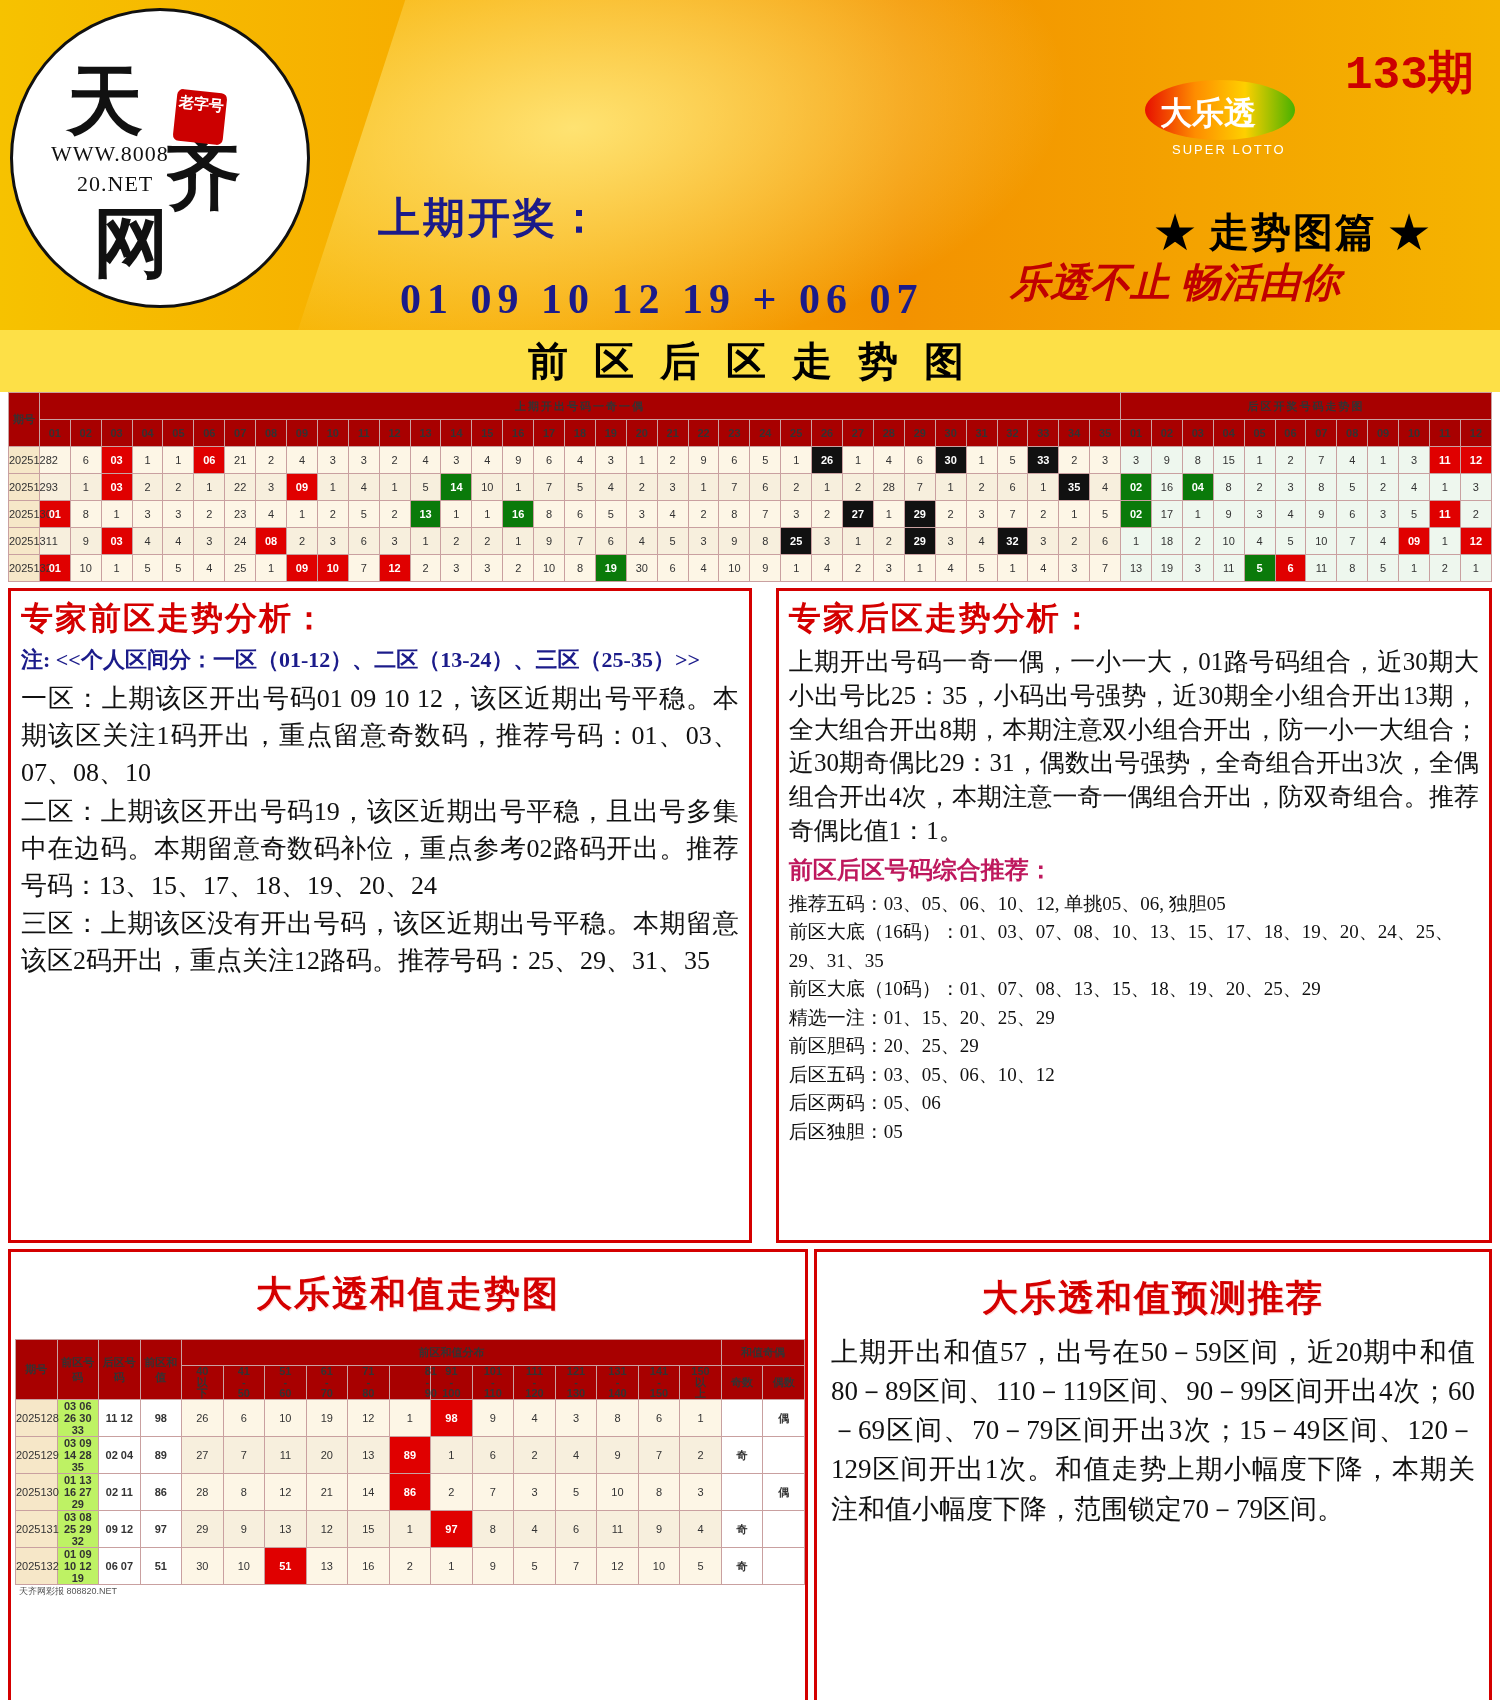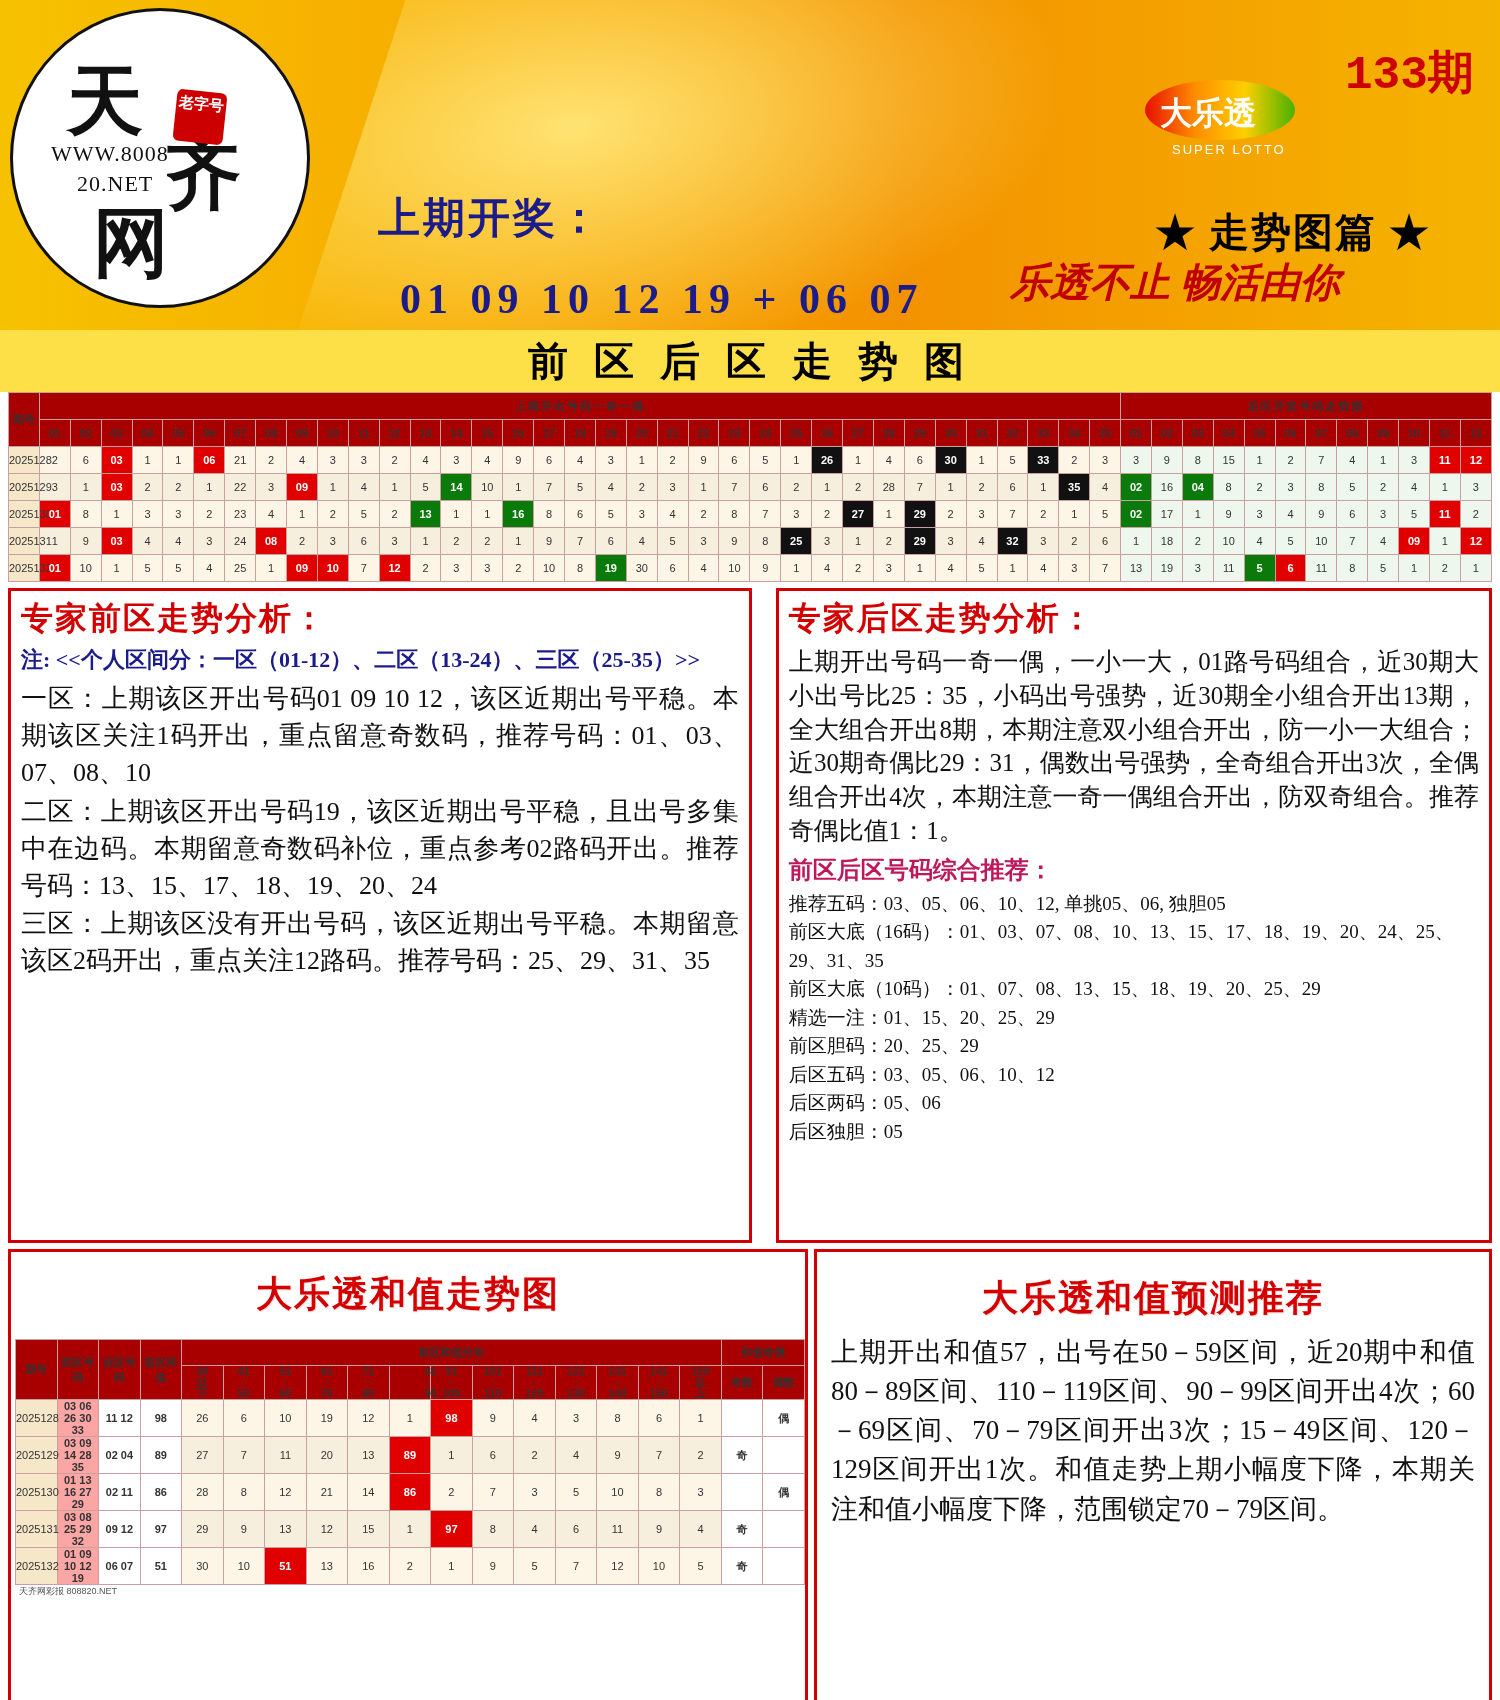--- a/index.html
+++ b/index.html
@@ -141,21 +141,21 @@
     text-shadow: 1px 1px 0 #ffd9d9;
   }
   table.sum { border-collapse:collapse; width:790px; table-layout:fixed; margin-top:10px;}
   table.sum th, table.sum td {
     border:1px solid #c9a0a0; font-size:11px; text-align:center; height:26px;
     font-family:"Liberation Sans", sans-serif; color:#333;
   }
   .sum-hdr { background:#a80000; color:#fff; font-weight:bold; font-size:12px; }
   .sum-sub { background:#a80000; color:#fff; font-weight:bold; font-size:10px; line-height:11px;}
   .sum-issue { background:#f6e7c8; font-size:11px; width:62px;}
-  .sum-front { color:#d40000; font-weight:bold; font-size:12px; width:112px; background:#fca5a5;}
+  .sum-front { color:#d40000; font-weight:bold; font-size:12px; width:112px; background:#bef264;}
   .sum-back { color:#1b1b8a; font-weight:bold; font-size:12px; width:62px; background:#fff;}
   .sum-val { background:#fff; font-weight:bold; font-size:12px; width:52px;}
   .sum-cell { background:#fdf6e6; width:26px;}
   .sum-cell.alt { background:#f7efdd; }
   .sum-hit { background:#e00000 !important; color:#fff !important; font-weight:bold;}
   .sum-par { background:#fff; color:#0a7a0a; font-weight:bold; font-size:13px; width:34px;}
   .footer-note { font-size:9px; color:#555; padding-left:4px; }
 </style>
 </head>
 <body>

